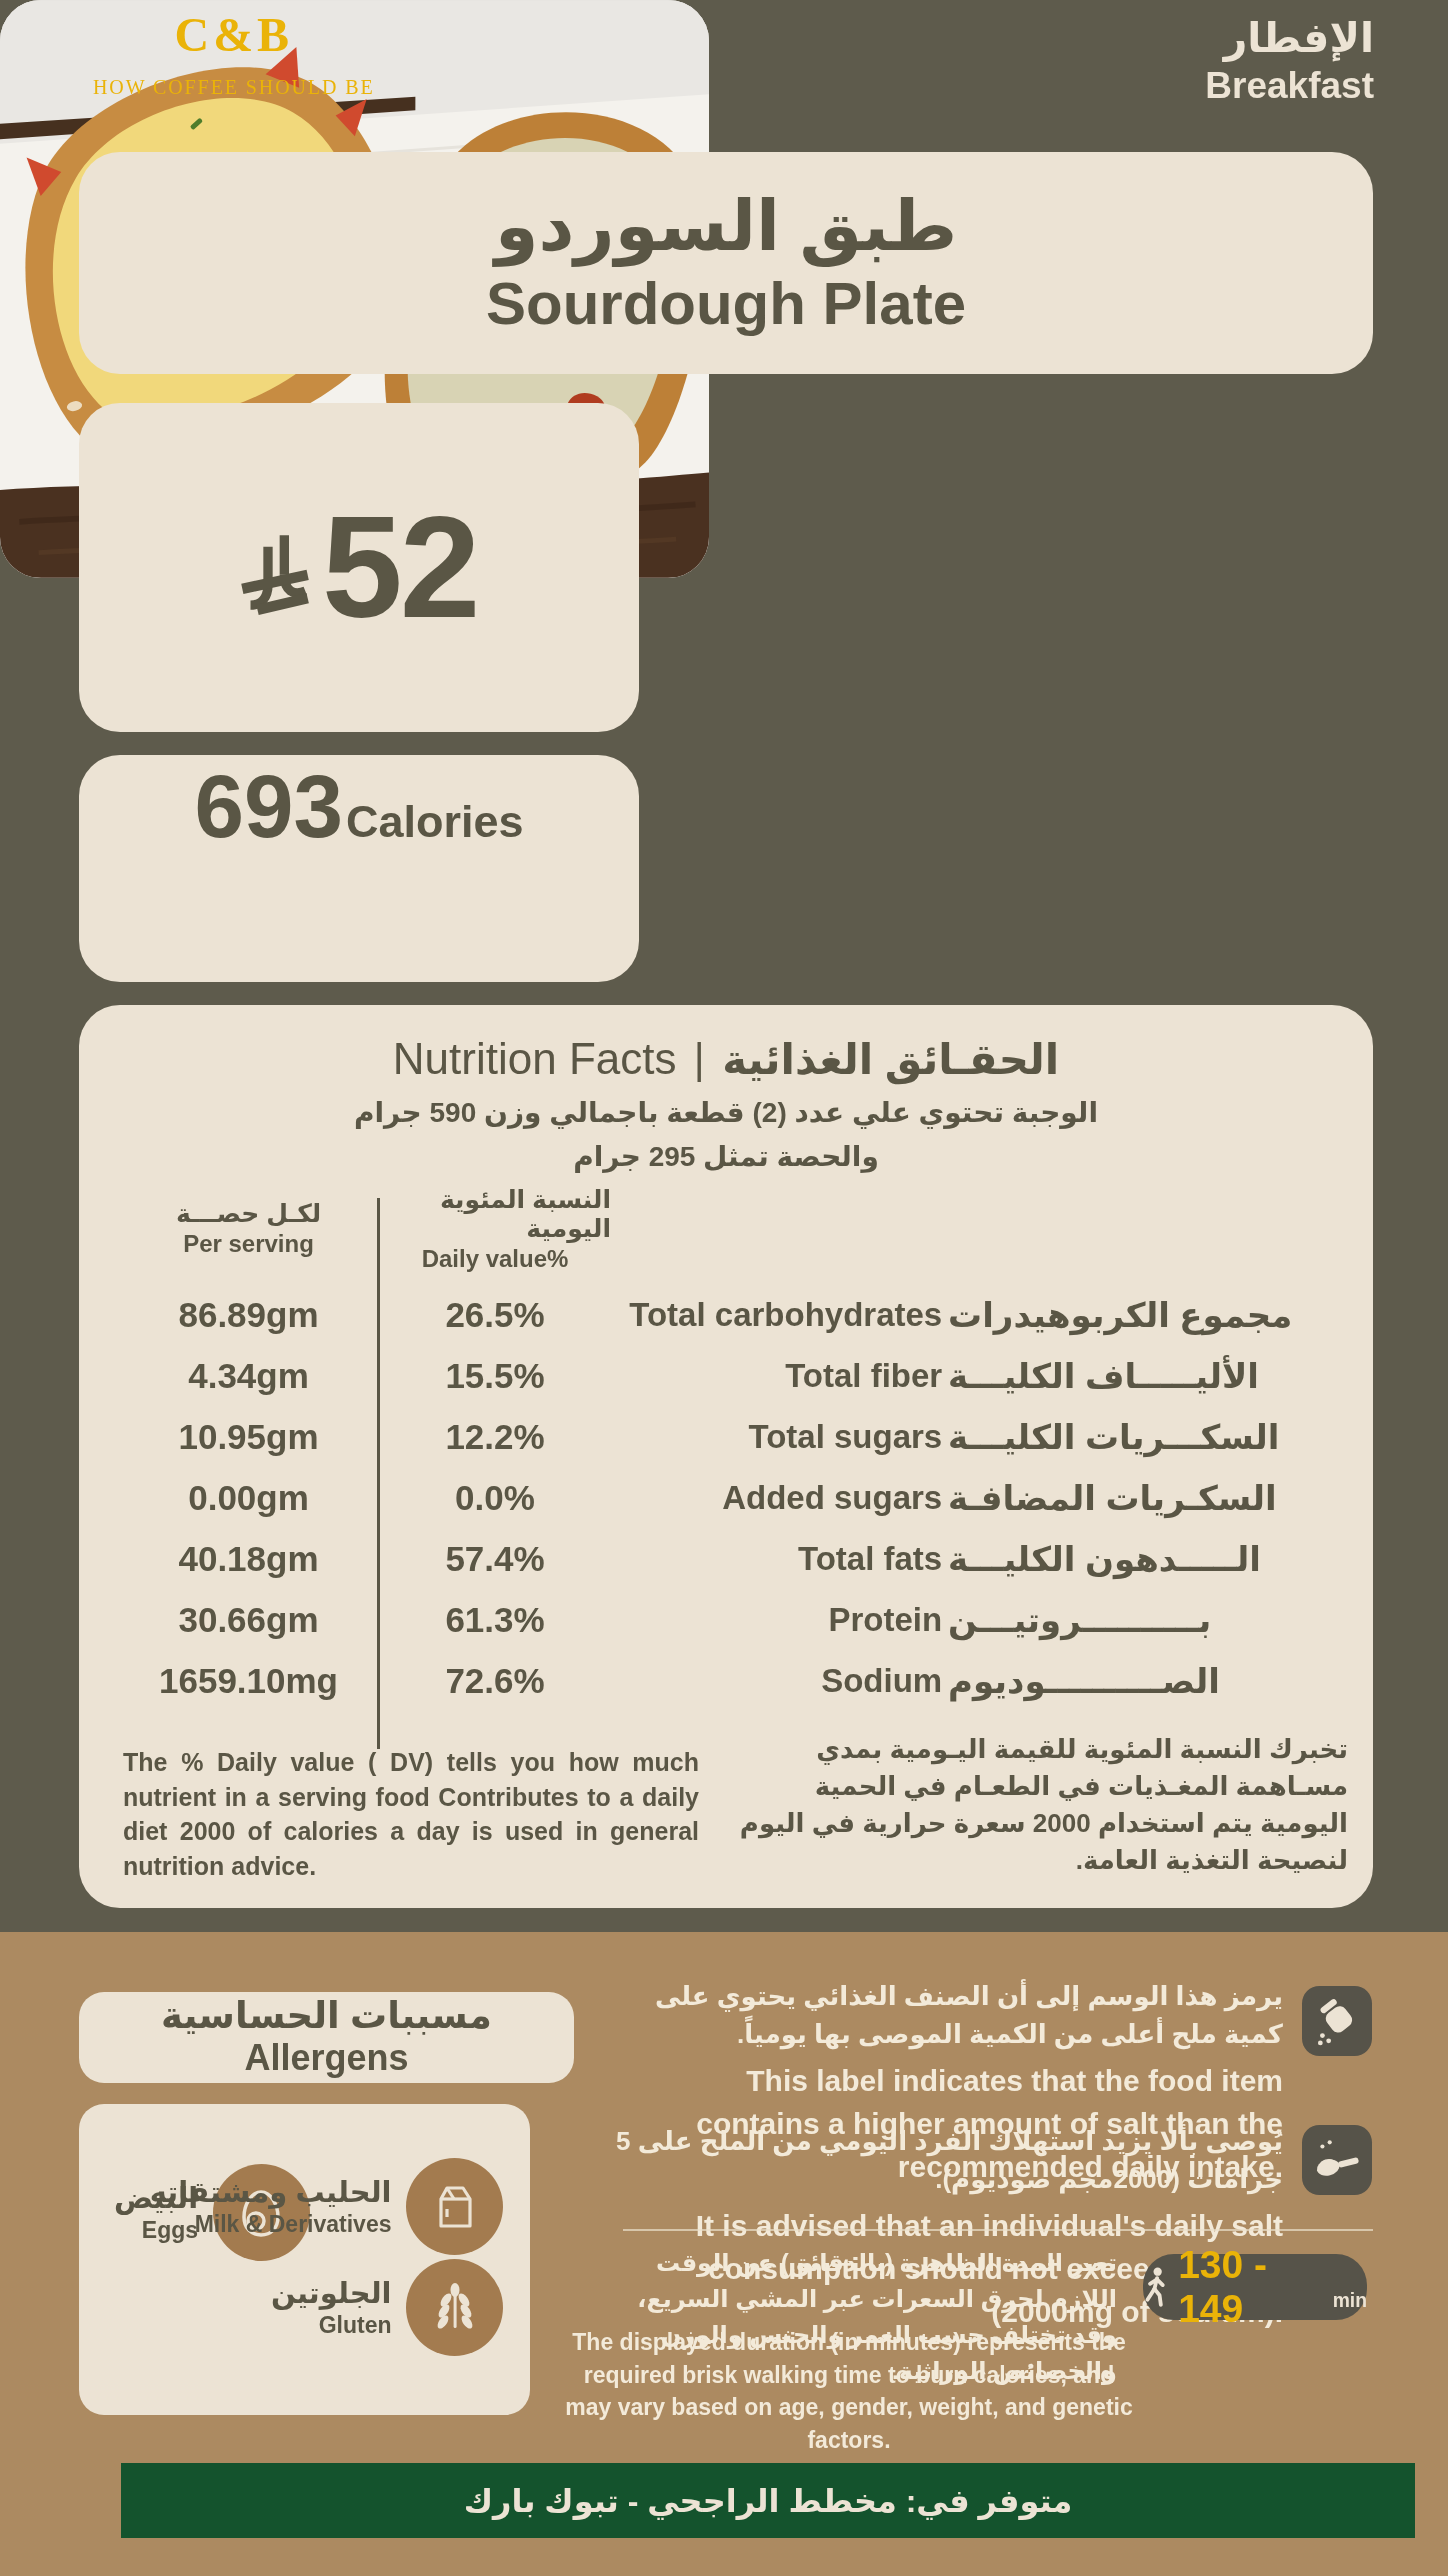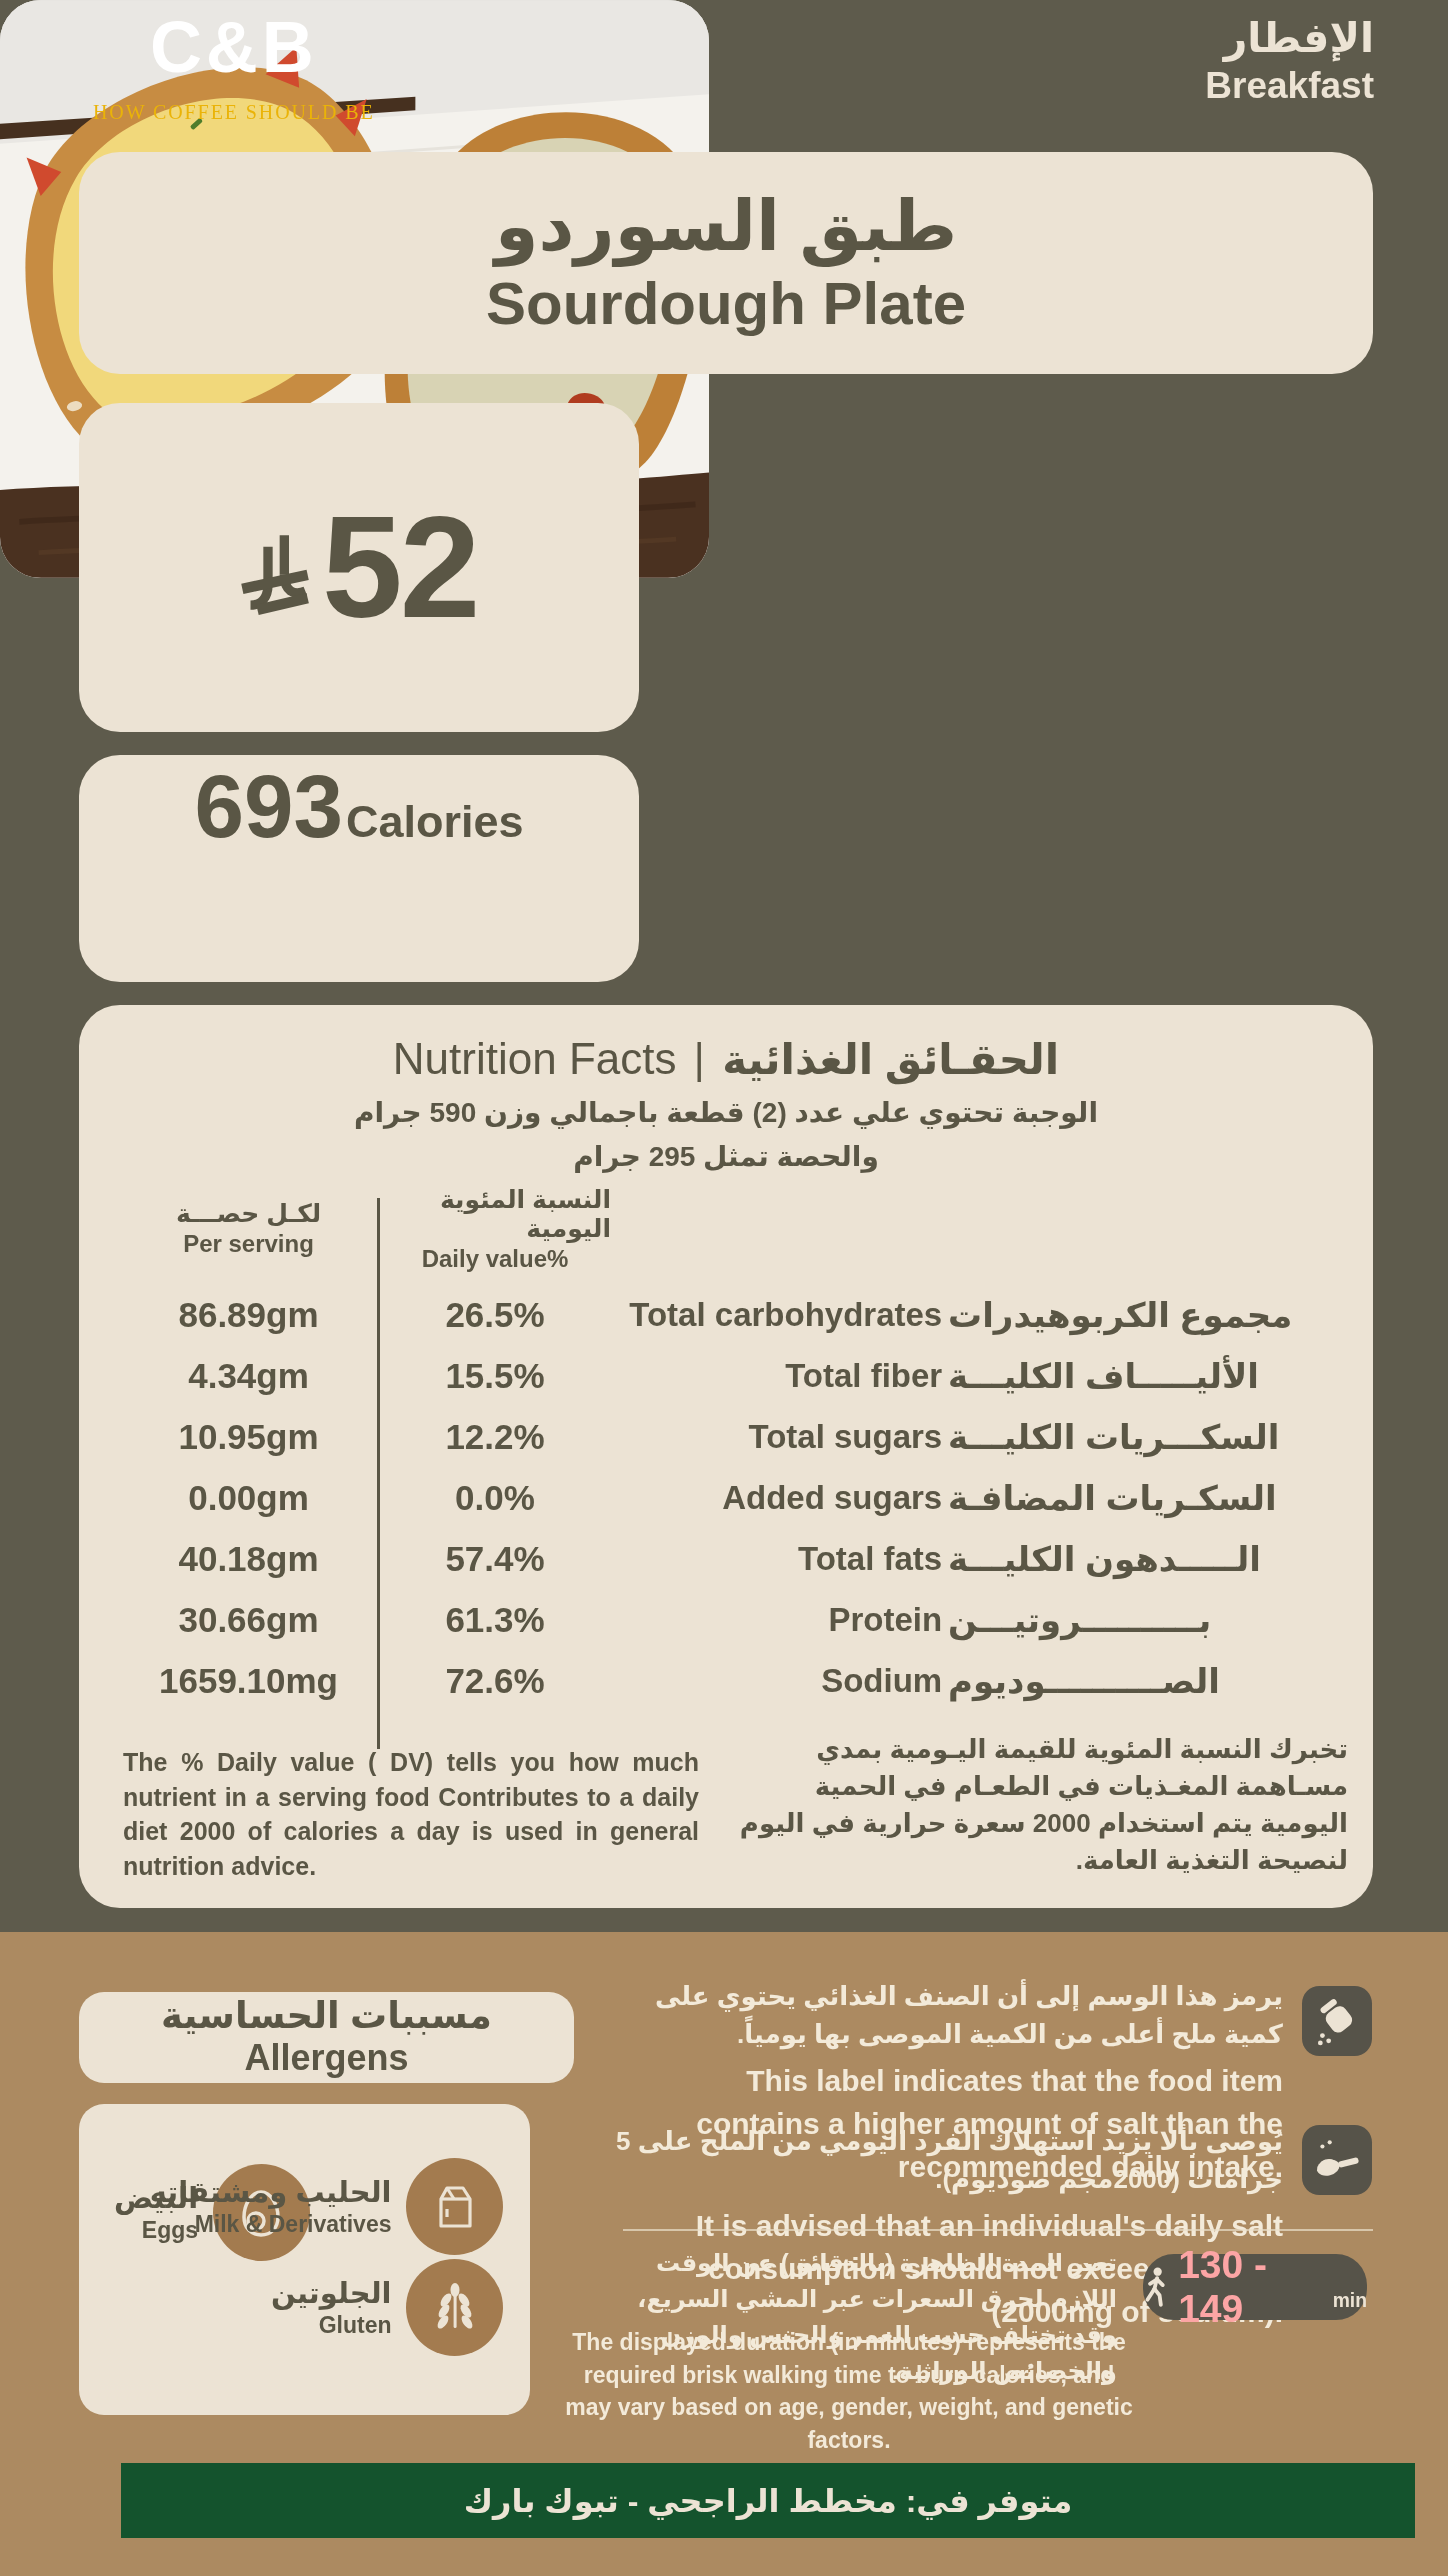--- a/index.html
+++ b/index.html
@@ -7,22 +7,22 @@
   .page {
     position: relative; width: 1449px; height: 2576px; margin: 0 auto;
     background: #5e5b4c; overflow: hidden;
     font-family: "Liberation Sans", "DejaVu Sans", sans-serif;
     color: #5a5645;
   }
 
   
   .brand { position: absolute; left: 93px; top: 9.7px; text-align: center; }
   .brand-name {
-    font-family: Liberation Sans, sans-serif;
-    font-size: 72px; font-weight: 700; letter-spacing: 3.9px; color: #ffffff; line-height: 1.05;
+    font-family: Liberation Serif, serif;
+    font-size: 48px; font-weight: 700; letter-spacing: 3.9px; color: #eab308; line-height: 1.05;
   }
   .brand-tag {
     font-family: "Liberation Serif", "DejaVu Serif", serif;
     font-size: 20px; letter-spacing: 1.9px; color: #eab308; margin-top: 16px; white-space: nowrap;
   }
   .category { position: absolute; right: 75px; top: 13.5px; text-align: right; }
   .cat-ar { font-size: 41px; font-weight: 700; color: #ece3d4; direction: rtl; }
   .cat-en { font-size: 37px; font-weight: 600; color: #ece3d4; margin-top: 3.9px; }
 
   
@@ -105,21 +105,21 @@
   .hdivider { position: absolute; left: 623px; top: 2229px; width: 750px; height: 1.9px; background: #eadfca; opacity: .7; }
 
   .notice3-ar { position: absolute; right: 332px; top: 2245px; width: 526px;
     font-size: 24px; font-weight: 700; color: #f3ead9; direction: rtl; text-align: right; line-height: 1.5; }
   .notice3-en { position: absolute; right: 315px; top: 2326px; width: 570px;
     font-size: 23px; font-weight: 700; color: #f3ead9; text-align: center; line-height: 1.42; }
 
   .badge-walk { position: absolute; left: 1143px; top: 2254px; width: 224px; height: 66px;
     background: #565349; border-radius: 31px;
     display: flex; align-items: center; justify-content: center; gap: 9.7px; }
-  .walk-time { font-size: 39px; font-weight: 600; color: #fca5a5; }
+  .walk-time { font-size: 39px; font-weight: 600; color: #eab308; }
   .walk-unit { font-size: 19.3px; font-weight: 600; color: #ece3d4; align-self: flex-end; margin-bottom: 7.7px; }
 
   
   .footer-bar { position: absolute; left: 79px; top: 2463px; width: 1294px; height: 75px;
     background: #14532d; display: flex; align-items: center; justify-content: center; margin-left: 42px; }
   .footer-text { font-size: 32px; font-weight: 700; color: #ece3d4; direction: rtl; }
 </style>
 </head>
 <body>
 

